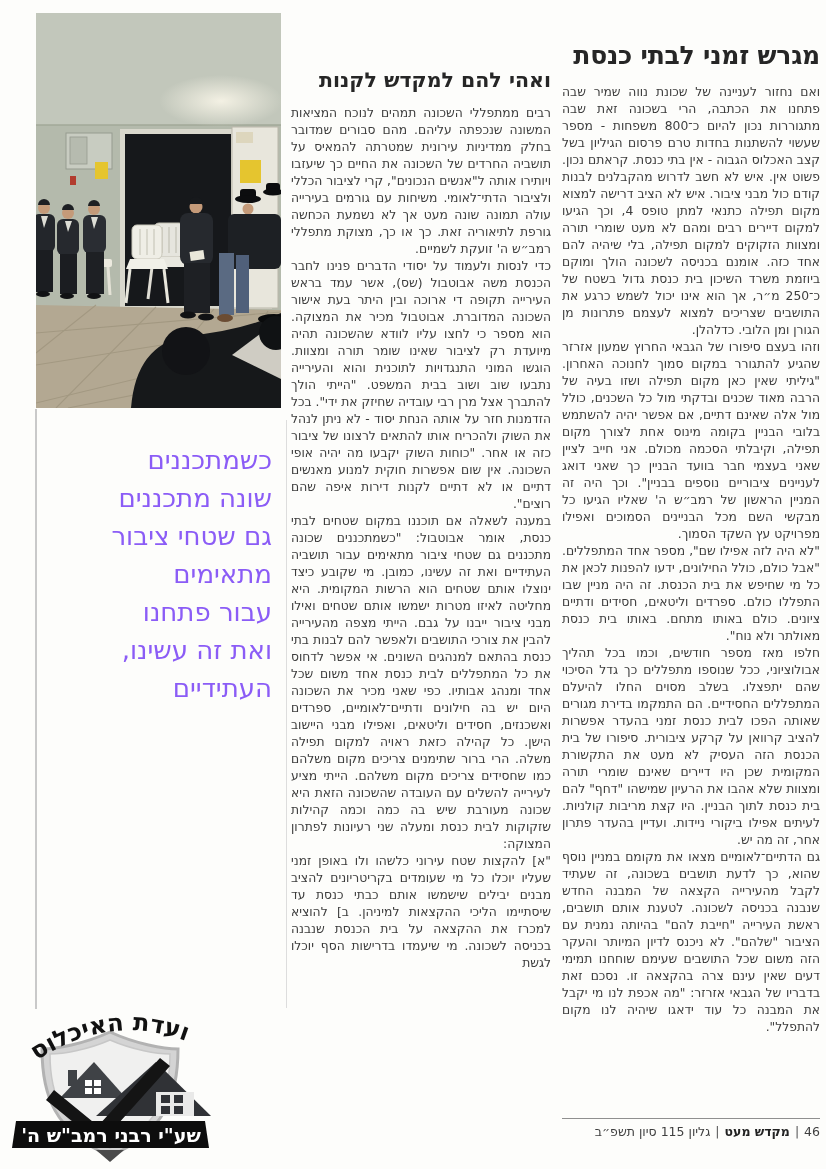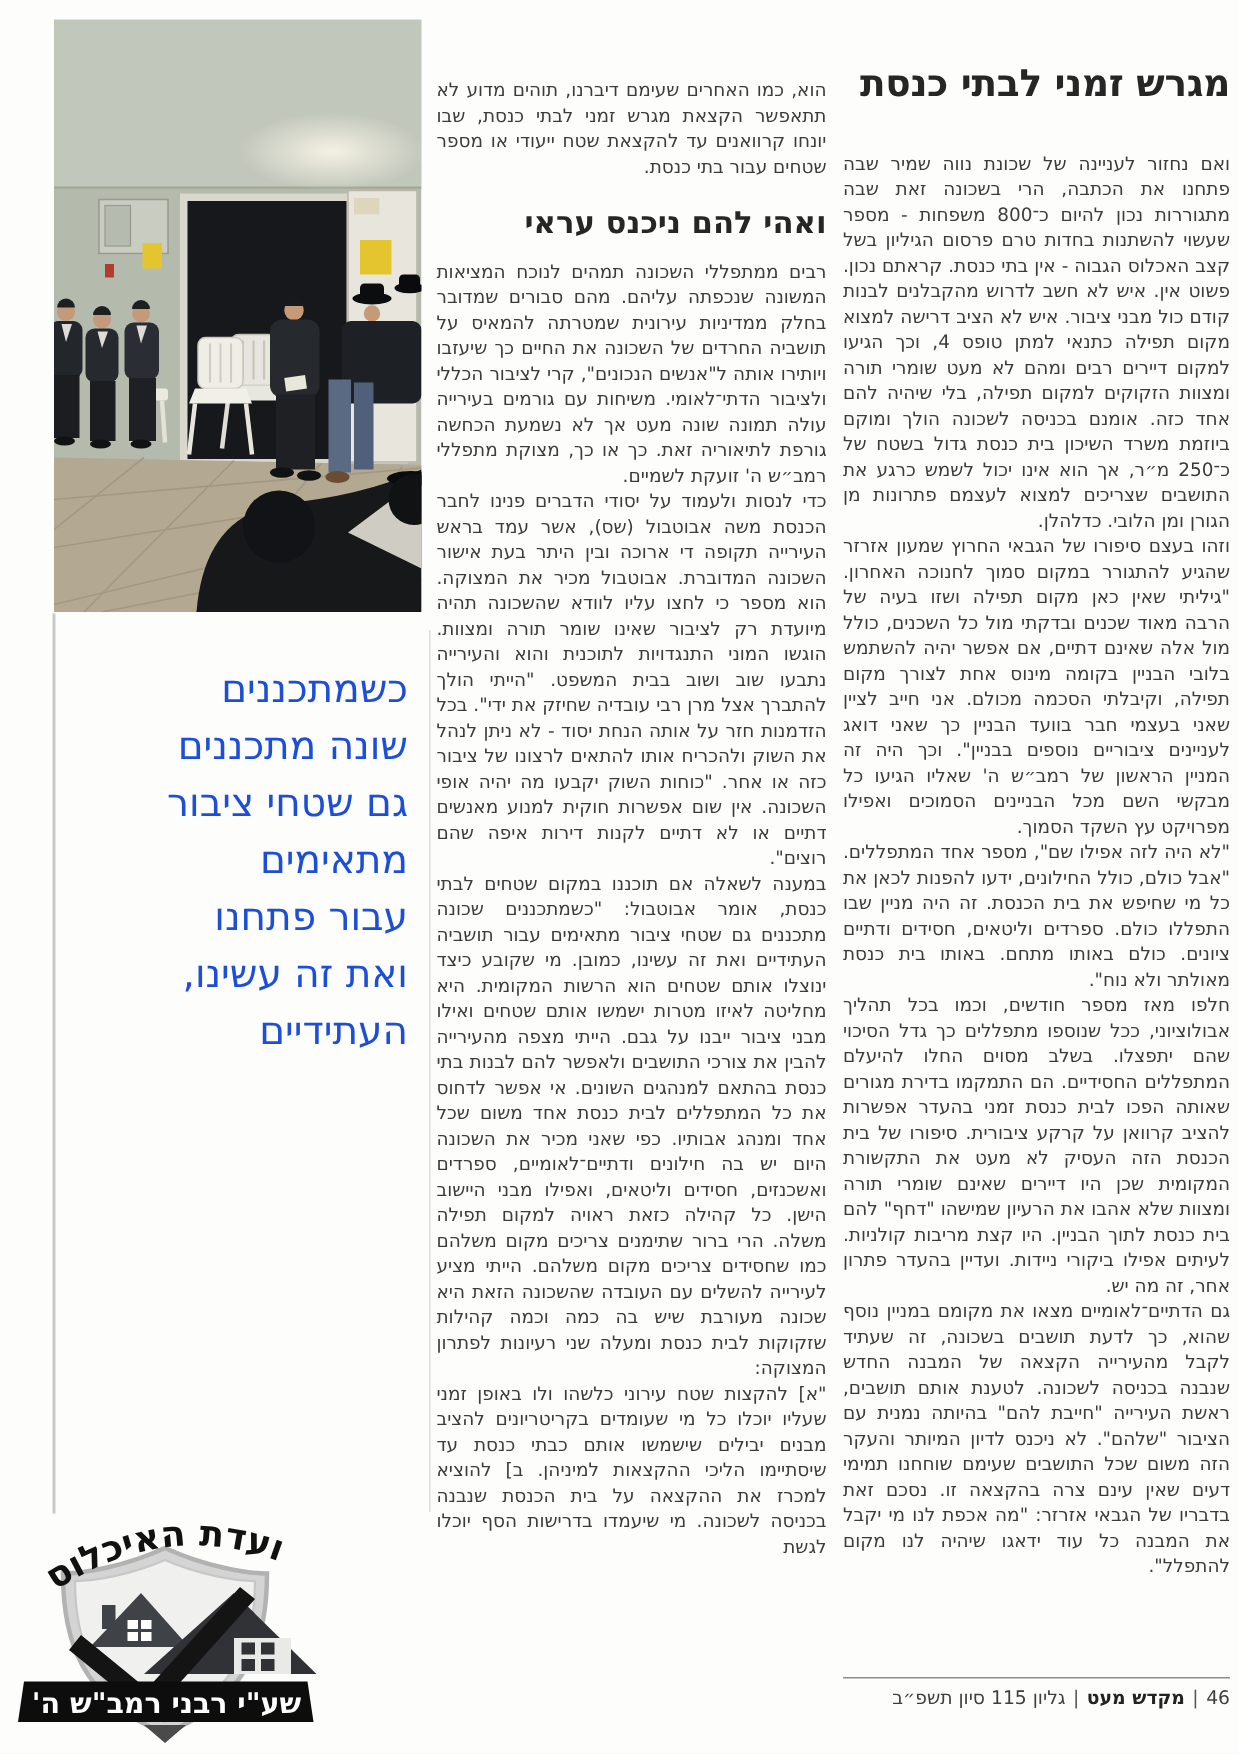--- a/index.html
+++ b/index.html
@@ -4,30 +4,30 @@
 <style>
   html,body{margin:0;padding:0;background:#f4f4f2;}
   .page{
     position:relative;width:826px;height:1169px;margin:0 auto;
     background:#fdfdfb;overflow:hidden;
     font-family:"DejaVu Sans",sans-serif;color:#3a3a3a;
   }
   .col{position:absolute;direction:rtl;text-align:justify;overflow:hidden;}
   .col p{margin:0;font-size:12.3px;line-height:17px;color:#3c3c3c;}
   .headline{
-    font-size:25px;font-weight:bold;color:#262626;margin:0 0 30px 0;
+    font-size:25px;font-weight:bold;color:#262626;margin:0 0 13px 0;
     letter-spacing:-0.2px;text-align:right;line-height:1.15;
   }
   .subheadline{
     font-size:20.5px;font-weight:bold;color:#262626;margin:16px 0 12px 0;
     text-align:right;line-height:1.2;
   }
   .pull-quote{
     position:absolute;left:52px;top:441px;width:220px;direction:rtl;
-    text-align:right;color:#1d4ed8;font-size:26px;line-height:38px;
+    text-align:right;color:#8b5cf6;font-size:26px;line-height:38px;
   }
   .pull-quote span{display:block;}
   .vrule{position:absolute;background:#c4c4c4;}
   .vrule-left{left:35px;top:409px;width:2px;height:600px;background:#c9c9c9;}
   .vrule-mid{left:286px;top:420px;width:1px;height:588px;background:#dddddd;}
   .photo{position:absolute;left:36px;top:13px;width:245px;height:395px;}
   .logo{position:absolute;left:8px;top:1002px;width:205px;height:162px;}
   .footer{
     position:absolute;left:562px;top:1118px;width:258px;
     border-top:1px solid #8f8f8f;padding-top:5px;
@@ -179,22 +179,21 @@
     <span>כשמתכננים</span>
     <span>שונה מתכננים</span>
     <span>גם שטחי ציבור</span>
     <span>מתאימים</span>
     <span>עבור פתחנו</span>
     <span>ואת זה עשינו,</span>
     <span>העתידיים</span>
   </div>
 
   <div class="col" style="left:291px;top:52px;width:260px;height:1078px;">
-    <p>הוא, כמו האחרים שעימם דיברנו, תוהים מדוע לא תתאפשר הקצאת מגרש זמני לבתי כנסת, שבו יונחו קרוואנים עד להקצאת שטח ייעודי או מספר שטחים עבור בתי כנסת.</p>
-    <h2 class="subheadline">ואהי להם ניכנס עראי</h2>
+    <h2 class="subheadline">ואהי להם למקדש לקנות</h2>
     <p>רבים ממתפללי השכונה תמהים לנוכח המציאות המשונה שנכפתה עליהם. מהם סבורים שמדובר בחלק ממדיניות עירונית שמטרתה להמאיס על תושביה החרדים של השכונה את החיים כך שיעזבו ויותירו אותה ל"אנשים הנכונים", קרי לציבור הכללי ולציבור הדתי־לאומי. משיחות עם גורמים בעירייה עולה תמונה שונה מעט אך לא נשמעת הכחשה גורפת לתיאוריה זאת. כך או כך, מצוקת מתפללי רמב״ש ה' זועקת לשמיים.</p>
     <p>כדי לנסות ולעמוד על יסודי הדברים פנינו לחבר הכנסת משה אבוטבול (שס), אשר עמד בראש העירייה תקופה די ארוכה ובין היתר בעת אישור השכונה המדוברת. אבוטבול מכיר את המצוקה. הוא מספר כי לחצו עליו לוודא שהשכונה תהיה מיועדת רק לציבור שאינו שומר תורה ומצוות. הוגשו המוני התנגדויות לתוכנית והוא והעירייה נתבעו שוב ושוב בבית המשפט. "הייתי הולך להתברך אצל מרן רבי עובדיה שחיזק את ידי". בכל הזדמנות חזר על אותה הנחת יסוד - לא ניתן לנהל את השוק ולהכריח אותו להתאים לרצונו של ציבור כזה או אחר. "כוחות השוק יקבעו מה יהיה אופי השכונה. אין שום אפשרות חוקית למנוע מאנשים דתיים או לא דתיים לקנות דירות איפה שהם רוצים".</p>
     <p>במענה לשאלה אם תוכננו במקום שטחים לבתי כנסת, אומר אבוטבול: "כשמתכננים שכונה מתכננים גם שטחי ציבור מתאימים עבור תושביה העתידיים ואת זה עשינו, כמובן. מי שקובע כיצד ינוצלו אותם שטחים הוא הרשות המקומית. היא מחליטה לאיזו מטרות ישמשו אותם שטחים ואילו מבני ציבור ייבנו על גבם. הייתי מצפה מהעירייה להבין את צורכי התושבים ולאפשר להם לבנות בתי כנסת בהתאם למנהגים השונים. אי אפשר לדחוס את כל המתפללים לבית כנסת אחד משום שכל אחד ומנהג אבותיו. כפי שאני מכיר את השכונה היום יש בה חילונים ודתיים־לאומיים, ספרדים ואשכנזים, חסידים וליטאים, ואפילו מבני היישוב הישן. כל קהילה כזאת ראויה למקום תפילה משלה. הרי ברור שתימנים צריכים מקום משלהם כמו שחסידים צריכים מקום משלהם. הייתי מציע לעירייה להשלים עם העובדה שהשכונה הזאת היא שכונה מעורבת שיש בה כמה וכמה קהילות שזקוקות לבית כנסת ומעלה שני רעיונות לפתרון המצוקה:</p>
     <p>"א] להקצות שטח עירוני כלשהו ולו באופן זמני שעליו יוכלו כל מי שעומדים בקריטריונים להציב מבנים יבילים שישמשו אותם כבתי כנסת עד שיסתיימו הליכי ההקצאות למיניהן. ב] להוציא למכרז את ההקצאה על בית הכנסת שנבנה בכניסה לשכונה. מי שיעמדו בדרישות הסף יוכלו לגשת</p>
   </div>
 
   <div class="col" style="left:562px;top:42px;width:258px;height:1070px;">
     <h1 class="headline">מגרש זמני לבתי כנסת</h1>
     <p>ואם נחזור לעניינה של שכונת נווה שמיר שבה פתחנו את הכתבה, הרי בשכונה זאת שבה מתגוררות נכון להיום כ־800 משפחות - מספר שעשוי להשתנות בחדות טרם פרסום הגיליון בשל קצב האכלוס הגבוה - אין בתי כנסת. קראתם נכון. פשוט אין. איש לא חשב לדרוש מהקבלנים לבנות קודם כול מבני ציבור. איש לא הציב דרישה למצוא מקום תפילה כתנאי למתן טופס 4, וכך הגיעו למקום דיירים רבים ומהם לא מעט שומרי תורה ומצוות הזקוקים למקום תפילה, בלי שיהיה להם אחד כזה. אומנם בכניסה לשכונה הולך ומוקם ביוזמת משרד השיכון בית כנסת גדול בשטח של כ־250 מ״ר, אך הוא אינו יכול לשמש כרגע את התושבים שצריכים למצוא לעצמם פתרונות מן הגורן ומן הלובי. כדלהלן.</p>
     <p>וזהו בעצם סיפורו של הגבאי החרוץ שמעון אזרזר שהגיע להתגורר במקום סמוך לחנוכה האחרון. "גיליתי שאין כאן מקום תפילה ושזו בעיה של הרבה מאוד שכנים ובדקתי מול כל השכנים, כולל מול אלה שאינם דתיים, אם אפשר יהיה להשתמש בלובי הבניין בקומה מינוס אחת לצורך מקום תפילה, וקיבלתי הסכמה מכולם. אני חייב לציין שאני בעצמי חבר בוועד הבניין כך שאני דואג לעניינים ציבוריים נוספים בבניין". וכך היה זה המניין הראשון של רמב״ש ה' שאליו הגיעו כל מבקשי השם מכל הבניינים הסמוכים ואפילו מפרויקט עץ השקד הסמוך.</p>

